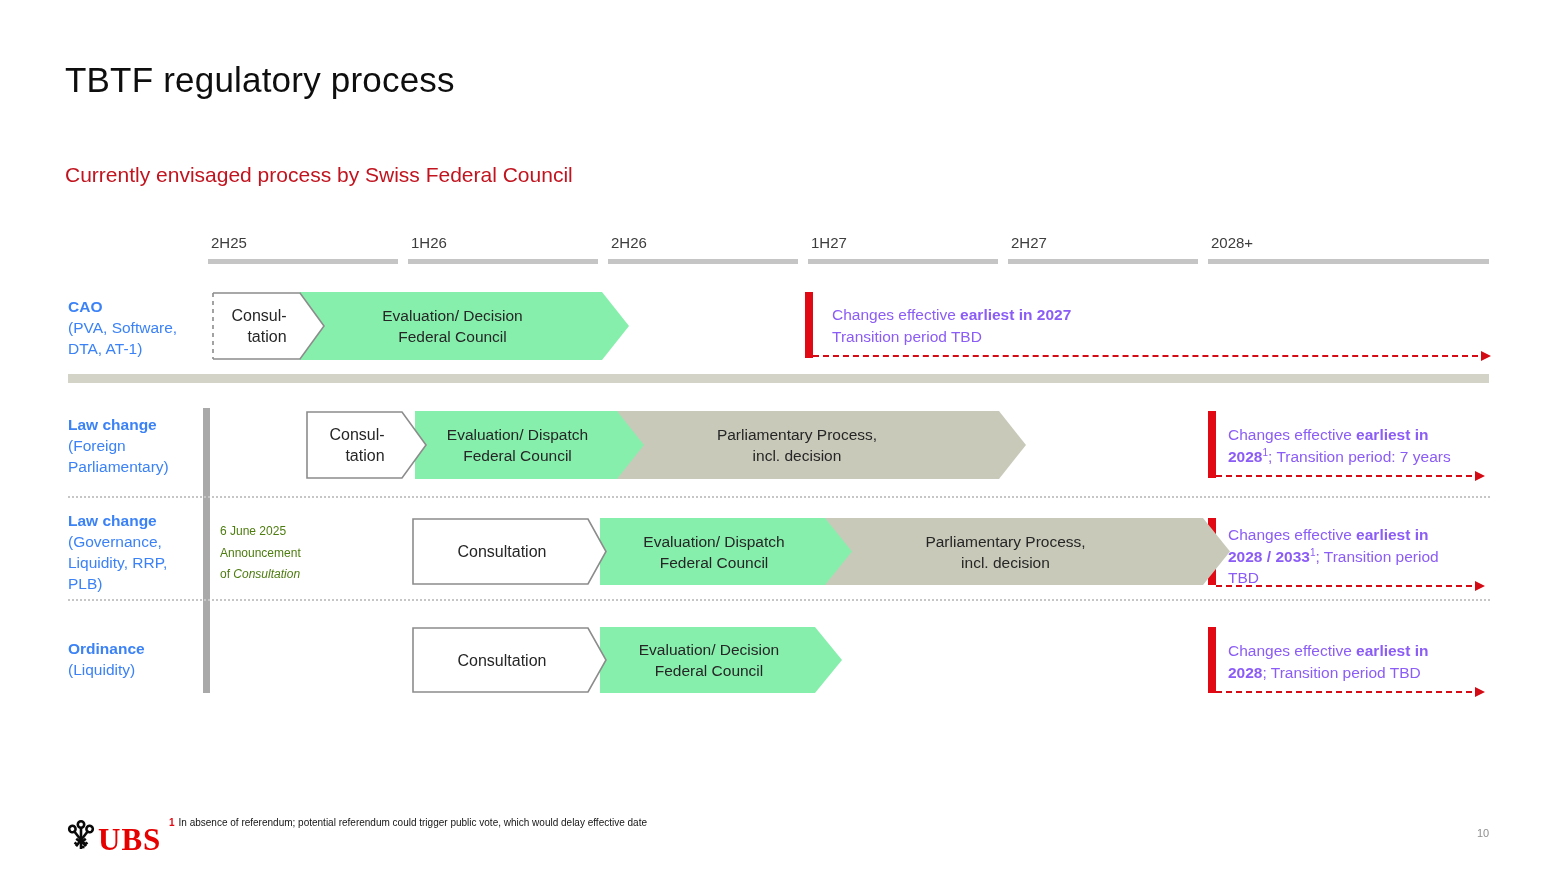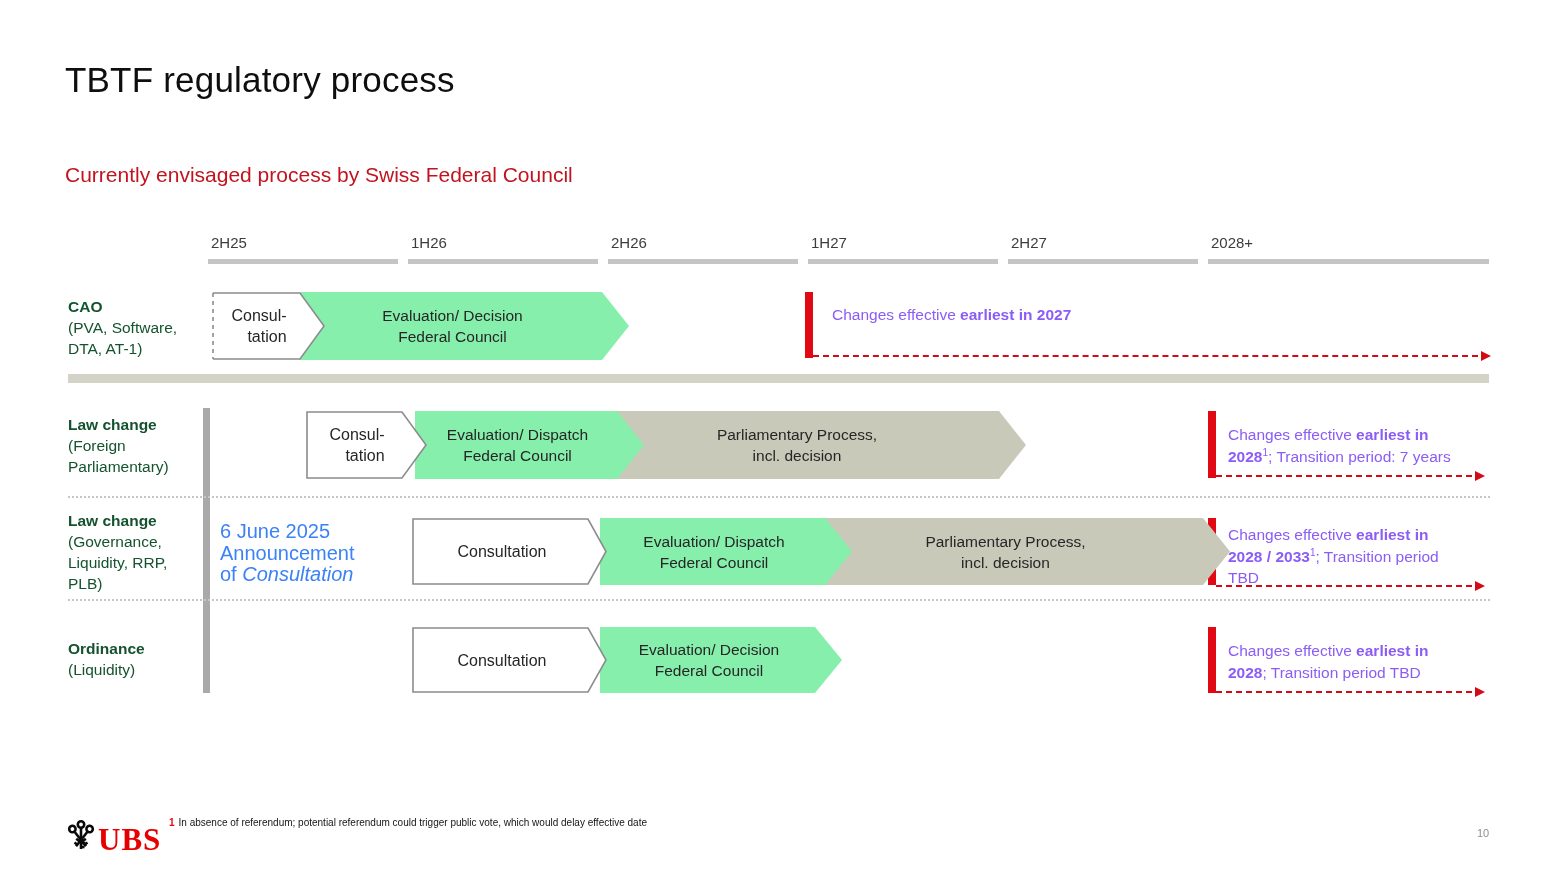--- a/index.html
+++ b/index.html
@@ -7,21 +7,21 @@
     position:relative;width:1558px;height:877px;background:#ffffff;overflow:hidden;
     font-family:"Liberation Sans","DejaVu Sans",sans-serif;color:#1c1c1c;
   }
   .abs{position:absolute;}
   .title{left:65px;top:60px;font-size:35px;font-weight:400;color:#0e0e0e;letter-spacing:.2px;}
   .subtitle{left:65px;top:163px;font-size:21px;font-weight:400;color:#c1141f;}
 
   .period-label{top:234px;font-size:15px;color:#3d3d3d;}
   .period-bar{top:259px;height:5px;background:#c5c5c5;}
 
-  .row-label{font-size:15.5px;line-height:21px;color:#14532d;}
+  .row-label{font-size:15.5px;line-height:21px;color:#3b82f6;}
   .row-label .rl-title{font-weight:700;}
   .row-label .rl-sub{white-space:pre-line;font-weight:400;}
 
   .consult-box{overflow:visible;}
   .consult-text{
     position:absolute;inset:0;display:flex;align-items:center;justify-content:center;
     text-align:right;font-size:16px;line-height:21px;color:#262626;white-space:pre-line;
   }
   .arrow{
     display:flex;align-items:center;justify-content:center;text-align:center;
@@ -38,21 +38,21 @@
   .dashed-arrow{height:0;border-top:2px dashed #d40b14;}
   .dashed-arrow::after{
     content:'';position:absolute;right:-3px;top:-6px;width:0;height:0;
     border-left:10px solid #d40b14;border-top:5px solid transparent;border-bottom:5px solid transparent;
   }
 
   .divider-beige{left:68px;top:374px;width:1421px;height:9px;background:#d3d3c7;}
   .dotted-sep{left:68px;width:1422px;height:0;border-top:2px dotted #c6c6c6;}
   .vert-bar{left:203px;top:408px;width:7px;height:285px;background:#a9a9a9;}
 
-  .annotation{font-size:20px;line-height:21.5px;color:#3b82f6;}
+  .annotation{font-size:12px;line-height:21.5px;color:#4d7c0f;}
   .annotation .it{font-style:italic;}
 
   .footer-logo{left:64px;top:818px;display:flex;align-items:flex-end;}
   .logo-word{font-family:"Liberation Serif","DejaVu Serif",serif;font-weight:700;font-size:31px;color:#e60000;letter-spacing:1px;}
   .footnote{left:169px;top:817px;font-size:10px;color:#141414;}
   .footnote .fn-marker{color:#e10a14;font-weight:700;margin-right:4px;}
   .page-number{left:1477px;top:827px;font-size:11px;color:#8f8f8f;}
 </style>
 </head>
 <body>
@@ -90,20 +90,21 @@
       <path d="M1,1 L88,1 L112,34 L88,67 L1,67" fill="#ffffff" stroke="#8c8c8c" stroke-width="1.6"></path>
       <line x1="1" y1="1" x2="1" y2="67" stroke="#8c8c8c" stroke-width="1.6" stroke-dasharray="4 4"></line>
     </svg>
     <div class="consult-text" style="padding-right:20px">Consul-
 tation</div>
   </div>
 
   <div class="abs red-bar" style="left:805px;top:292px;height:66px"></div>
   <div class="abs note" style="left:832px;top:304px;width:430px">
     <div><span>Changes effective </span><strong>earliest in 2027</strong></div>
+    <div><span>Transition period TBD</span></div>
   </div>
   <div class="abs dashed-arrow" style="left:813px;top:355px;width:675px"></div>
 
   <div class="abs divider-beige"></div>
 
   <div class="abs vert-bar"></div>
 
   <div class="abs row-label" style="left:68px;top:414px;width:135px">
     <div class="rl-title">Law change</div>
     <div class="rl-sub">(Foreign

